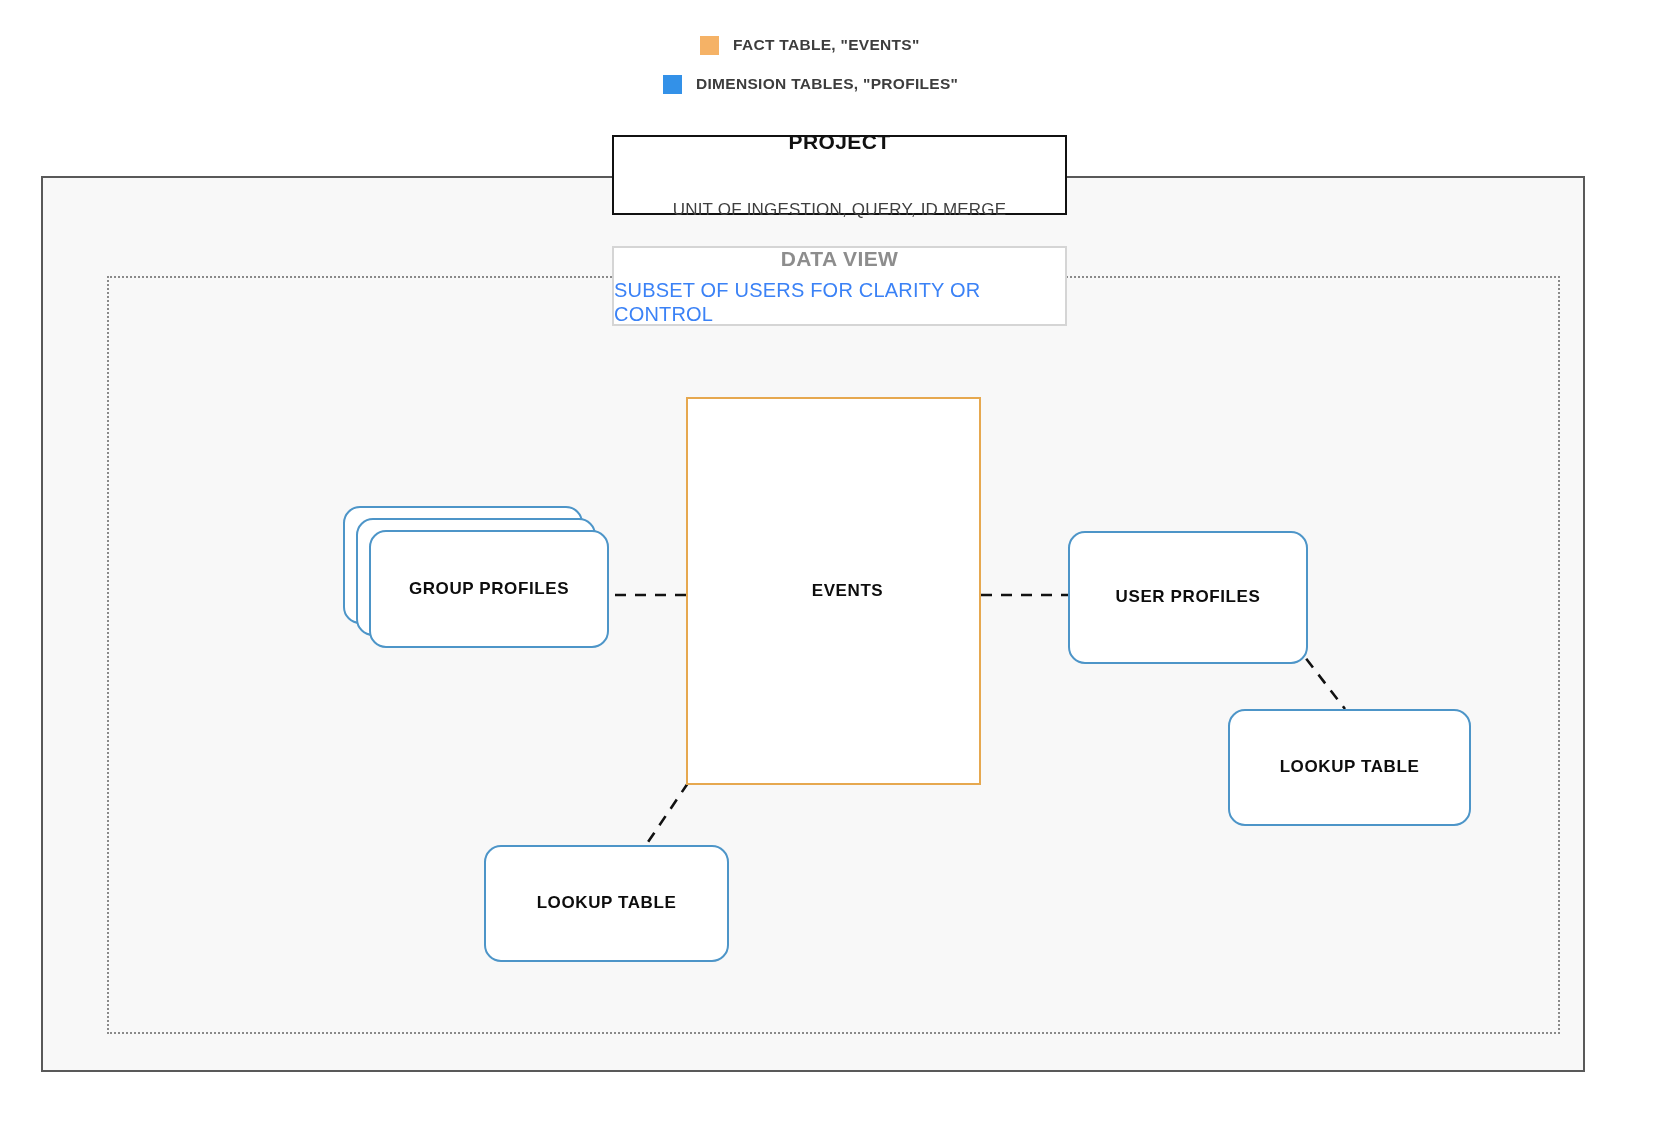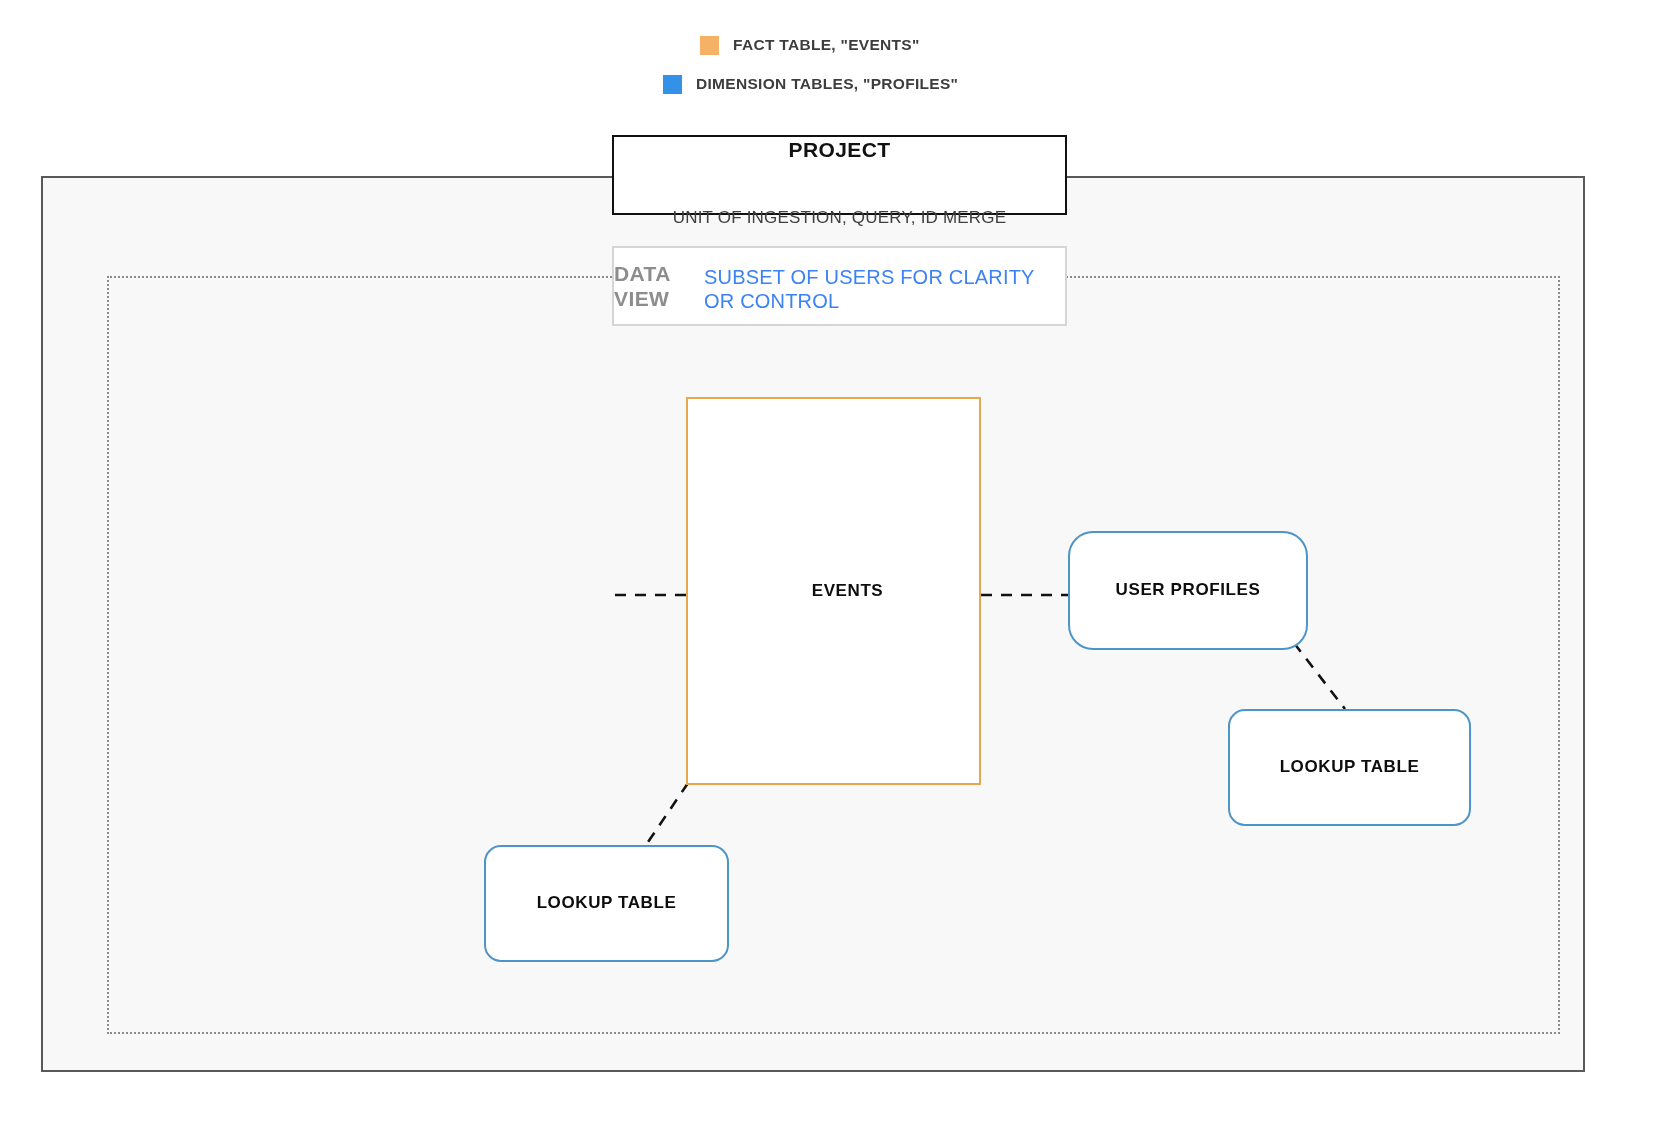--- a/index.html
+++ b/index.html
@@ -79,20 +79,21 @@
     left: 612px;
     top: 135px;
     width: 455px;
     height: 80px;
     background: #ffffff;
     border: 2.5px solid #111111;
     box-sizing: border-box;
     display: flex;
     flex-direction: column;
     align-items: center;
+    justify-content: center;
     z-index: 12;
     gap: 36px;
   }
   .project-title {
     font-size: 21px;
     font-weight: bold;
     color: #111111;
     letter-spacing: 0.4px;
     line-height: 1.2;
   }
@@ -107,21 +108,21 @@
   .dataview-card {
     position: absolute;
     left: 612px;
     top: 246px;
     width: 455px;
     height: 80px;
     background: #ffffff;
     border: 2px solid #d5d5d5;
     box-sizing: border-box;
     display: flex;
-    flex-direction: row;
+    flex-direction: column;
     align-items: center;
     justify-content: center;
     z-index: 12;
   }
   .dataview-title {
     font-size: 21px;
     font-weight: bold;
     color: #8d8d8d;
     letter-spacing: 0.4px;
     line-height: 1.2;
@@ -175,22 +176,21 @@
 
   .node.rounded {
     border: 2.5px solid #4d95c8;
     border-radius: 17px;
   }
 
   .node.user-profiles {
     left: 1068px;
     top: 531px;
     width: 240px;
-    height: 119px;
-    border-radius: 25px;
+    height: 133px;
   }
   .node.lookup-right {
     left: 1228px;
     top: 709px;
     width: 243px;
     height: 117px;
   }
   .node.lookup-left {
     left: 484px;
     top: 845px;
@@ -261,20 +261,27 @@
 
   <div class="dataview-card">
     <div class="dataview-title">DATA VIEW</div>
     <div class="dataview-sub">SUBSET OF USERS FOR CLARITY OR CONTROL</div>
   </div>
 
   <div class="node events">
     <span class="node-label">EVENTS</span>
   </div>
 
+  <div class="stack">
+    <div class="stack-sheet s1"></div>
+    <div class="stack-sheet s2"></div>
+    <div class="stack-sheet s3">
+      <span class="node-label">GROUP PROFILES</span>
+    </div>
+  </div>
 
   <div class="node rounded user-profiles">
     <span class="node-label">USER PROFILES</span>
   </div>
 
   <div class="node rounded lookup-right">
     <span class="node-label">LOOKUP TABLE</span>
   </div>
 
   <div class="node rounded lookup-left">

